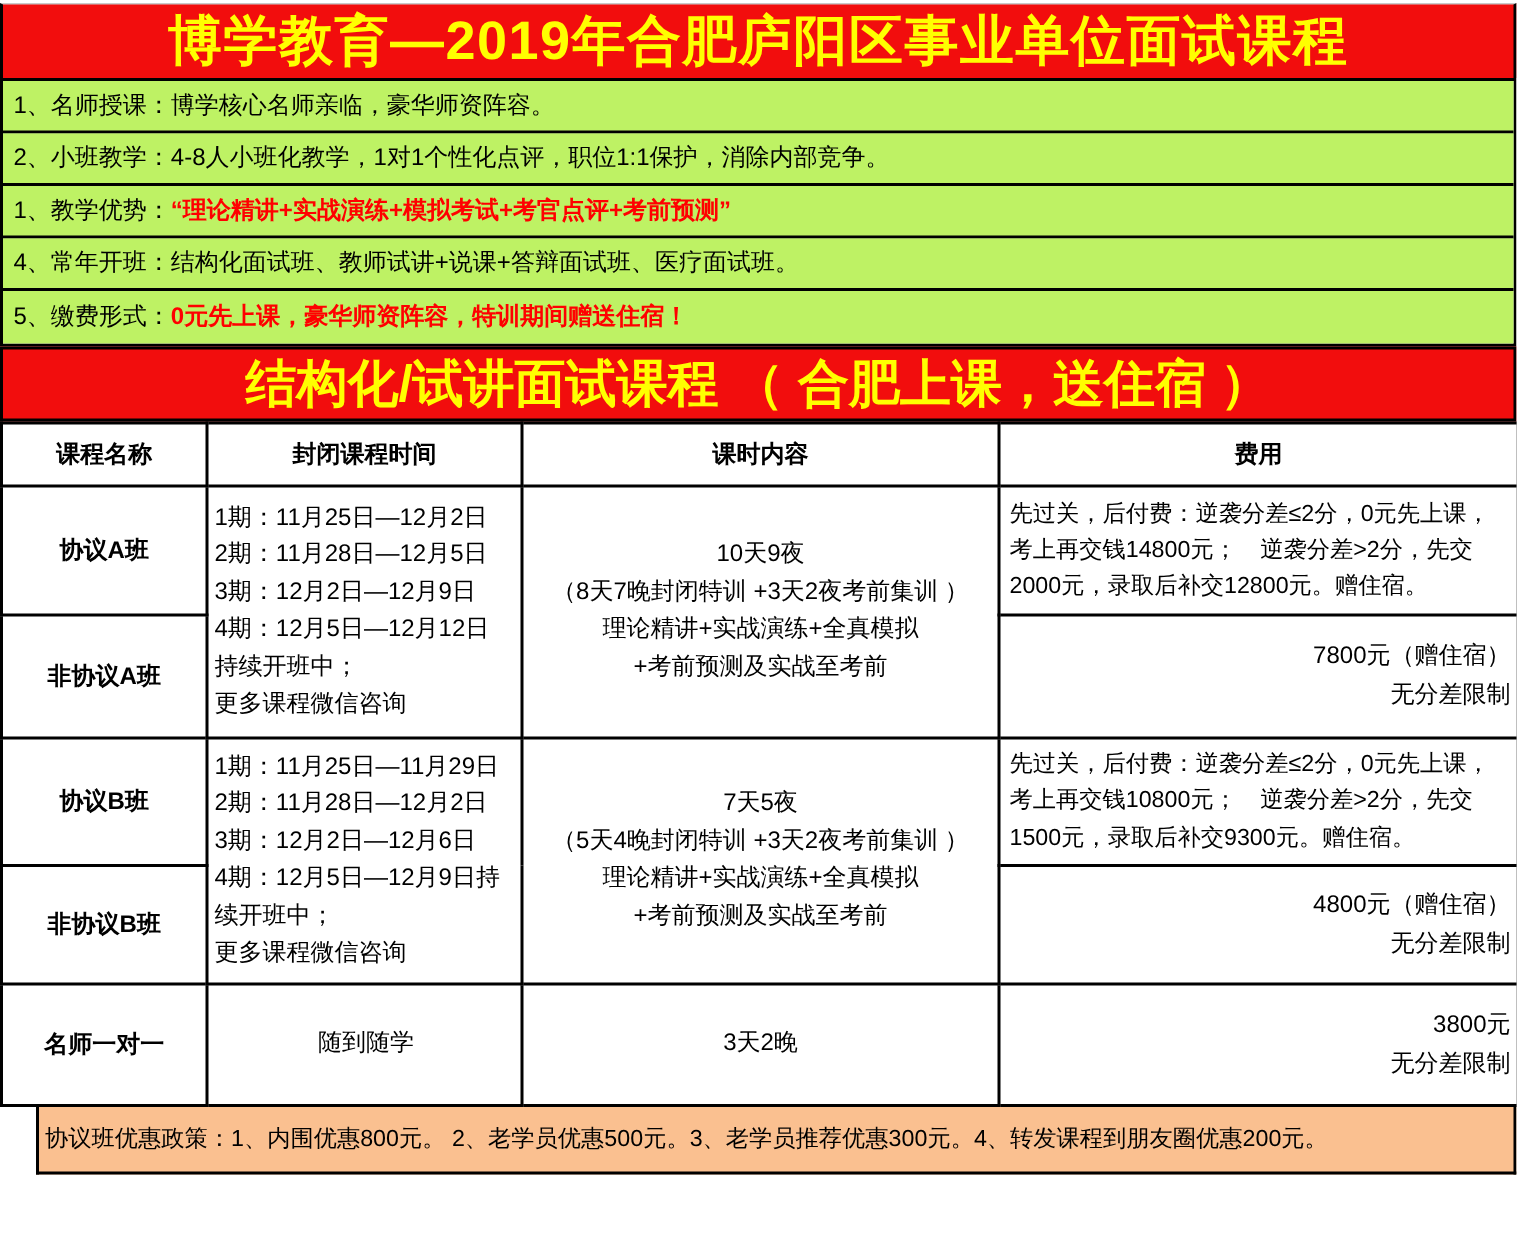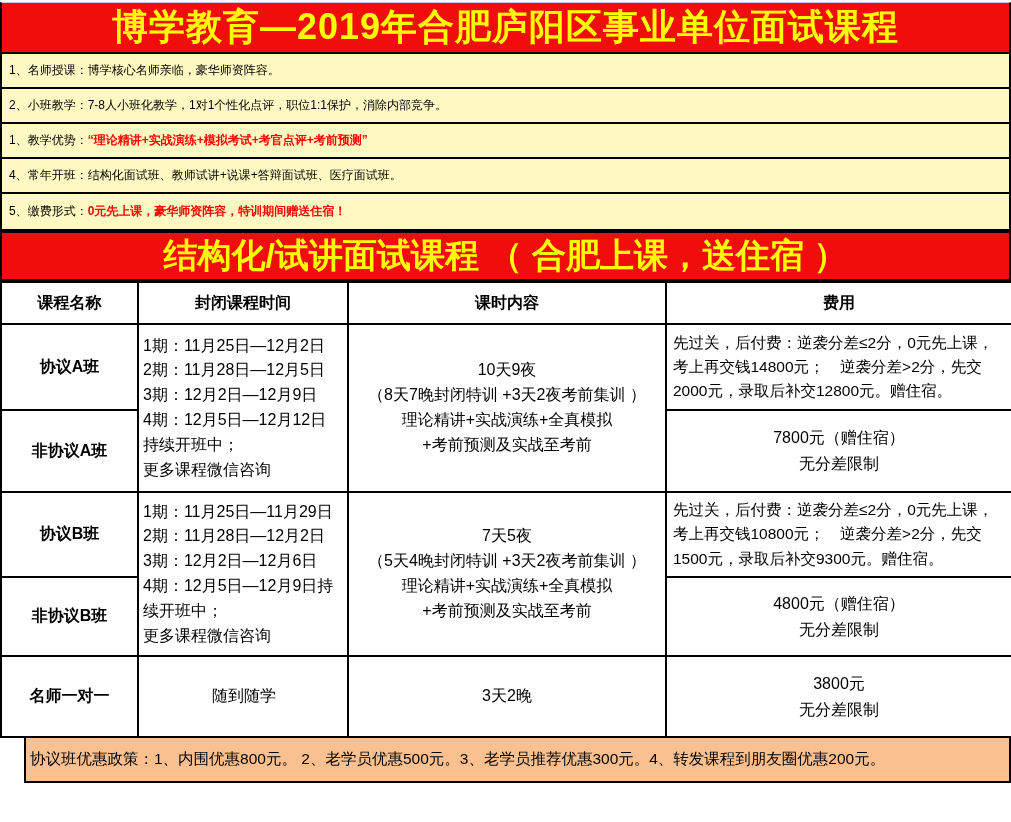--- a/index.html
+++ b/index.html
@@ -42,23 +42,23 @@
   
   .info-table {
     border: 2px solid #000;
     border-top: 2px solid #000;
   }
   .info-row {
     height: 35px;
     display: flex;
     align-items: center;
     padding-left: 7px;
-    font-size: 12px;
+    font-size: 16px;
     border-bottom: 2px solid #000;
-    background: #fef9c3;
+    background: #bef264;
     white-space: pre;
   }
   .info-row:last-child { border-bottom: none; }
   .hl-red { color: #ff0000; font-weight: bold; }
   
   table.course {
     width: 1011px;
     border-collapse: collapse;
     table-layout: fixed;
   }
@@ -89,21 +89,21 @@
     white-space: pre-line;
     line-height: 1.55;
   }
   td.content-cell {
     text-align: center;
     white-space: pre-line;
     line-height: 1.55;
     padding: 2px;
   }
   td.fee-cell {
-    text-align: center;
+    text-align: right;
     white-space: pre-line;
     line-height: 1.6;
     padding: 12px 4px;
   }
   td.fee-cell.fee-long {
     text-align: left;
     line-height: 1.55;
     font-size: 15.5px;
     padding: 2px 6px;
   }
@@ -129,21 +129,21 @@
 <body>
 
 <div class="page">
 
   <div class="banner banner1">
     <span>博学教育—2019年合肥庐阳区事业单位面试课程</span>
   </div>
 
   <div class="info-table">
     <div class="info-row"><span>1、名师授课：博学核心名师亲临，豪华师资阵容。</span><span class="hl-red"></span><span></span></div>
-    <div class="info-row"><span>2、小班教学：7-8人小班化教学，1对1个性化点评，职位1:1保护，消除内部竞争。</span><span class="hl-red"></span><span></span></div>
+    <div class="info-row"><span>2、小班教学：4-8人小班化教学，1对1个性化点评，职位1:1保护，消除内部竞争。</span><span class="hl-red"></span><span></span></div>
     <div class="info-row"><span>1、教学优势：</span><span class="hl-red">“理论精讲+实战演练+模拟考试+考官点评+考前预测”</span></div>
     <div class="info-row"><span>4、常年开班：结构化面试班、教师试讲+说课+答辩面试班、医疗面试班。</span><span class="hl-red"></span><span></span></div>
     <div class="info-row"><span>5、缴费形式：</span><span class="hl-red">0元先上课，豪华师资阵容，特训期间赠送住宿！</span><span></span></div>
   </div>
 
   <div class="banner banner2">
     <span>结构化/试讲面试课程 （ 合肥上课，送住宿 ）</span>
   </div>
 
   <table class="course">

